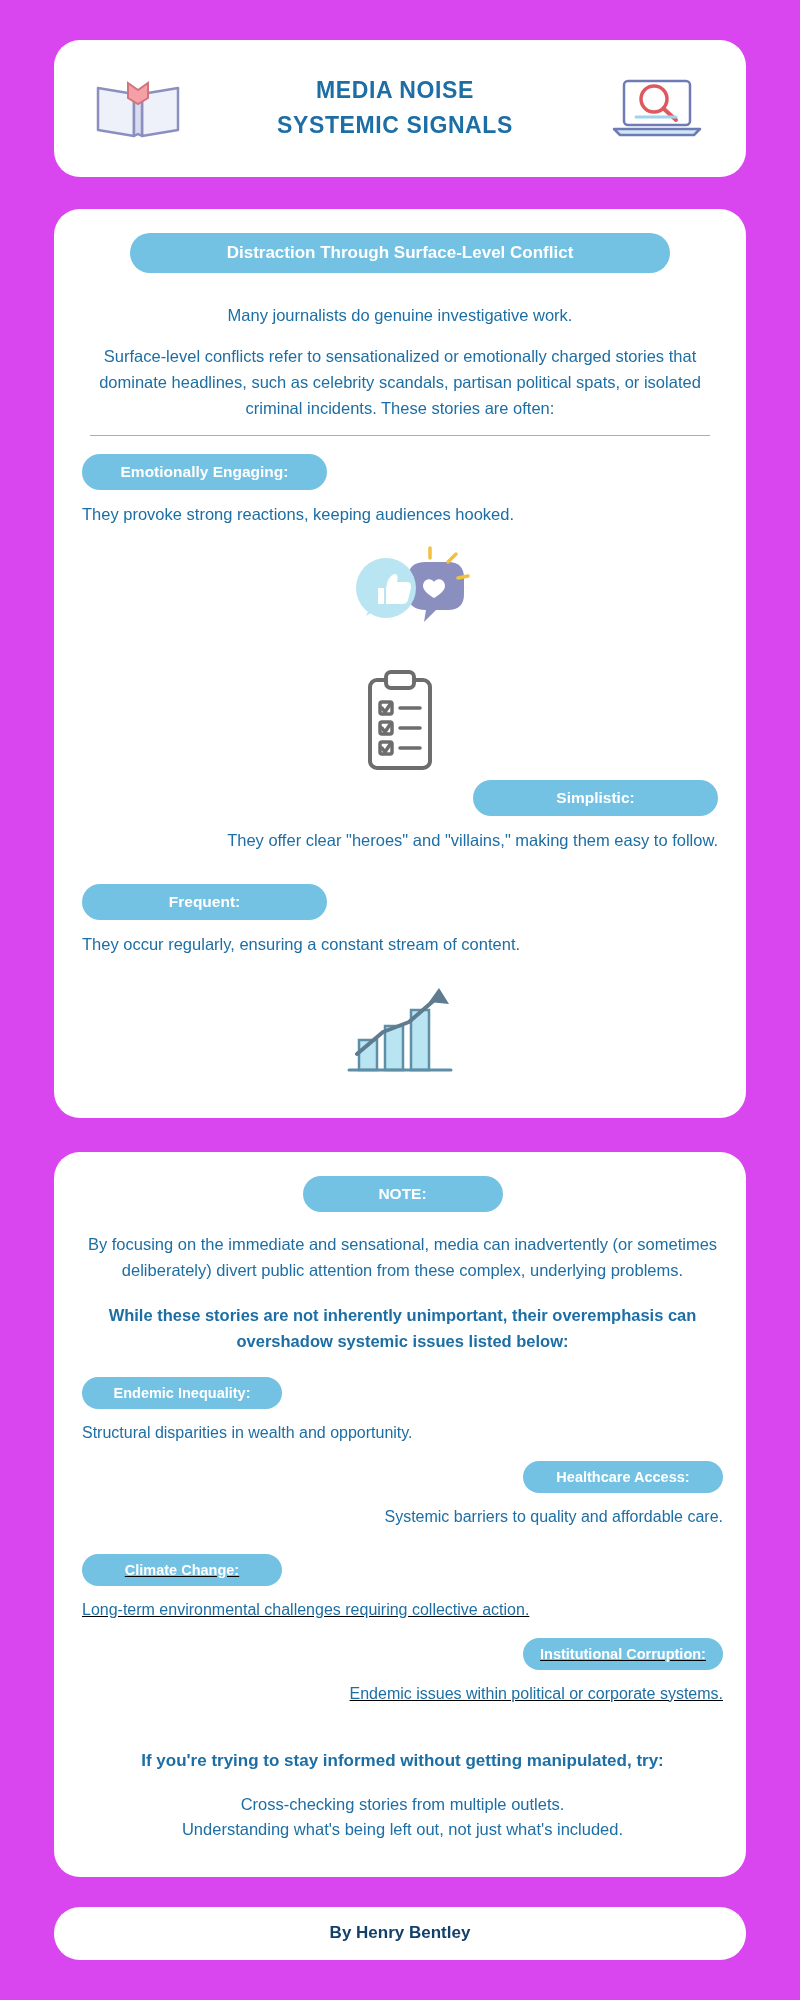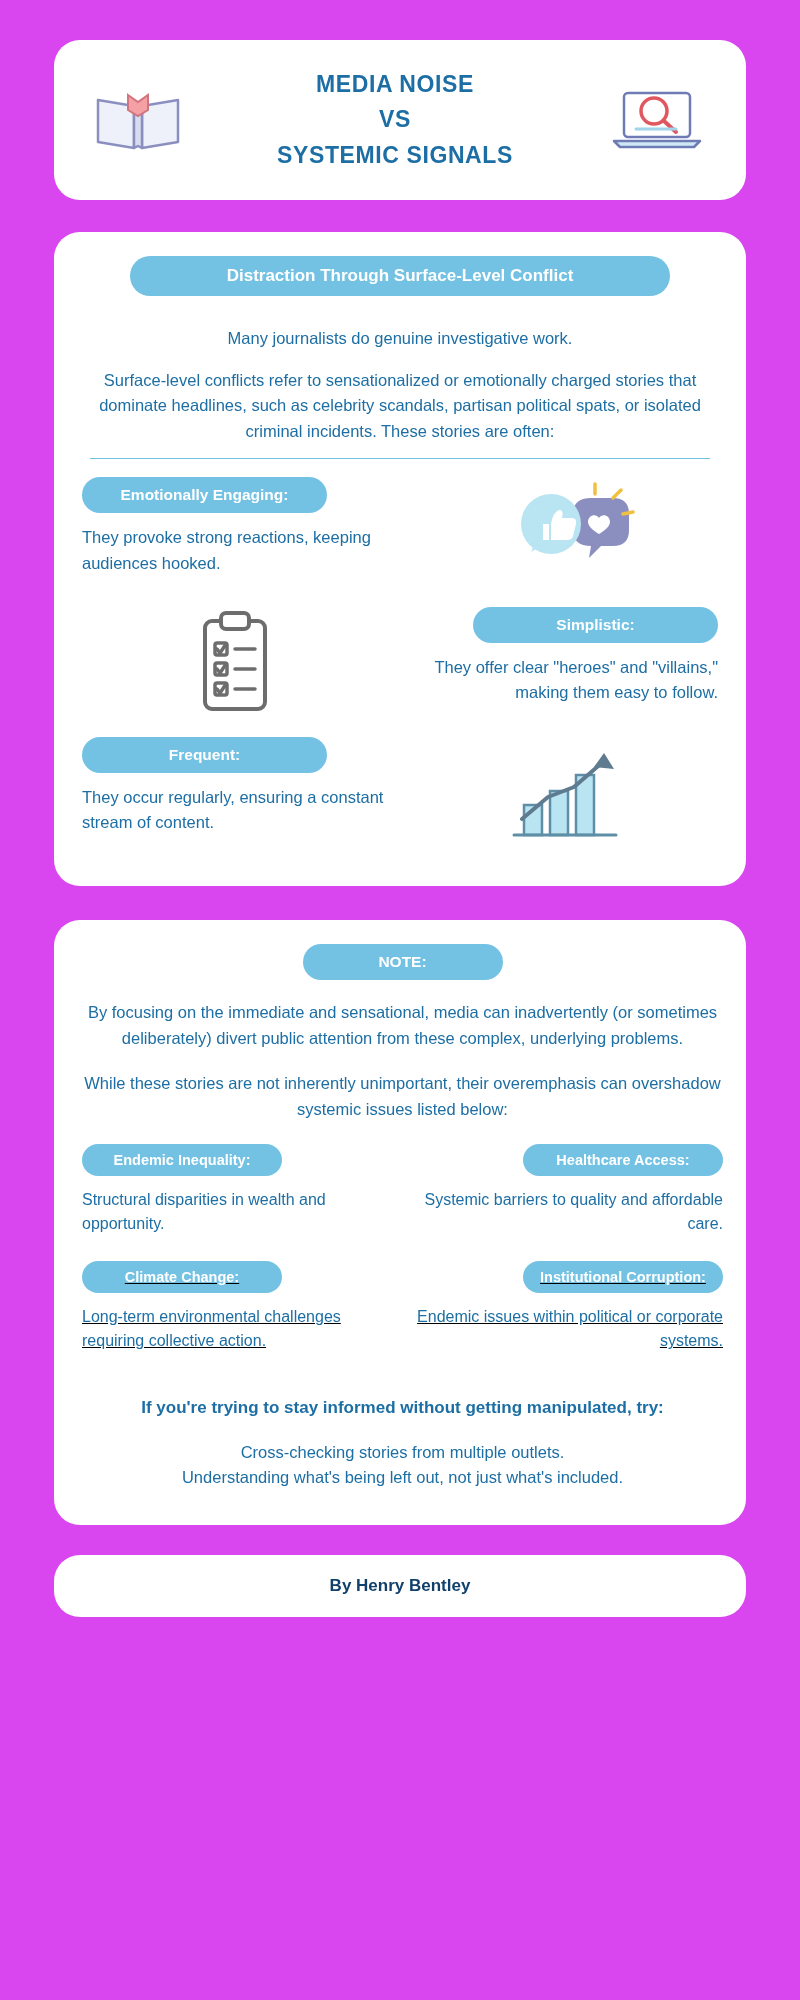--- a/index.html
+++ b/index.html
@@ -75,42 +75,42 @@
   .sec2 .intro1 { margin: 4px 0 16px 0; }
   .sec2 .intro2 { margin: 0 0 14px 0; }
   hr.div {
     border: none;
     border-top: 1.5px solid #74c2e3;
     margin: 10px 8px 18px 8px;
   }
 
   .grid2 {
     display: grid;
-    grid-template-columns: 1fr 1fr;
+    grid-template-columns: 1fr;
     column-gap: 24px;
   }
   .lbl-left { width: 245px; }
   .lbl-right { width: 245px; margin-left: auto; }
   .txt-left { text-align: left; margin-top: 12px; }
   .txt-right { text-align: right; margin-top: 12px; }
 
   .art { display: flex; align-items: center; justify-content: center; }
 
   
   .sec3 {
     padding: 24px 23px 34px 28px;
     margin-bottom: 30px;
   }
   .note-pill {
     width: 200px;
     margin: 0 auto 20px auto;
     font-size: 15.5px;
   }
   .sec3 .p1 { margin: 0 0 20px 0; }
-  .sec3 .p2 { font-weight: normal; margin: 0 0 22px 0; }
+  .sec3 .p2 { font-weight: bold; margin: 0 0 22px 0; }
   .issue-pill {
     width: 200px;
     font-size: 14.5px;
     padding: 8px 14px;
   }
   .issue-row { margin-bottom: 6px; }
   .issue-text { font-size: 16px; line-height: 1.5; }
   .cta {
     font-weight: bold;
     font-size: 17px;
@@ -142,21 +142,20 @@
       <svg width="92" height="68" viewBox="0 0 92 68">
         <path d="M6 14 L42 20 L42 62 L6 56 Z" fill="#eef1fa" stroke="#8b8fc0" stroke-width="2.5" stroke-linejoin="round"></path>
         <path d="M86 14 L50 20 L50 62 L86 56 Z" fill="#eef1fa" stroke="#8b8fc0" stroke-width="2.5" stroke-linejoin="round"></path>
         <path d="M42 20 L46 17 L50 20 L50 62 L46 60 L42 62 Z" fill="#d8dcf0" stroke="#8b8fc0" stroke-width="2.5" stroke-linejoin="round"></path>
         <path d="M36 9 L46 16 L56 9 L56 24 L46 30 L36 24 Z" fill="#f4a0a5" stroke="#d2747d" stroke-width="2"></path>
       </svg>
     </div>
 
     <div class="header-title">
       <div>MEDIA NOISE</div>
-      <div>VS</div>
       <div>SYSTEMIC SIGNALS</div>
     </div>
 
     <div class="art" style="width:110px;">
       <svg width="102" height="70" viewBox="0 0 102 70">
         <rect x="18" y="8" width="66" height="44" rx="4" fill="#ffffff" stroke="#6f7bb5" stroke-width="2.5"></rect>
         <path d="M8 56 L94 56 L88 62 L14 62 Z" fill="#cfe8f5" stroke="#6f7bb5" stroke-width="2.5" stroke-linejoin="round"></path>
         <circle cx="48" cy="26" r="13" fill="#ffffff" stroke="#e0585f" stroke-width="3.5"></circle>
         <line x1="58" y1="36" x2="70" y2="47" stroke="#e0585f" stroke-width="4" stroke-linecap="round"></line>
         <line x1="30" y1="44" x2="70" y2="44" stroke="#9fd4ea" stroke-width="3" stroke-linecap="round"></line>

